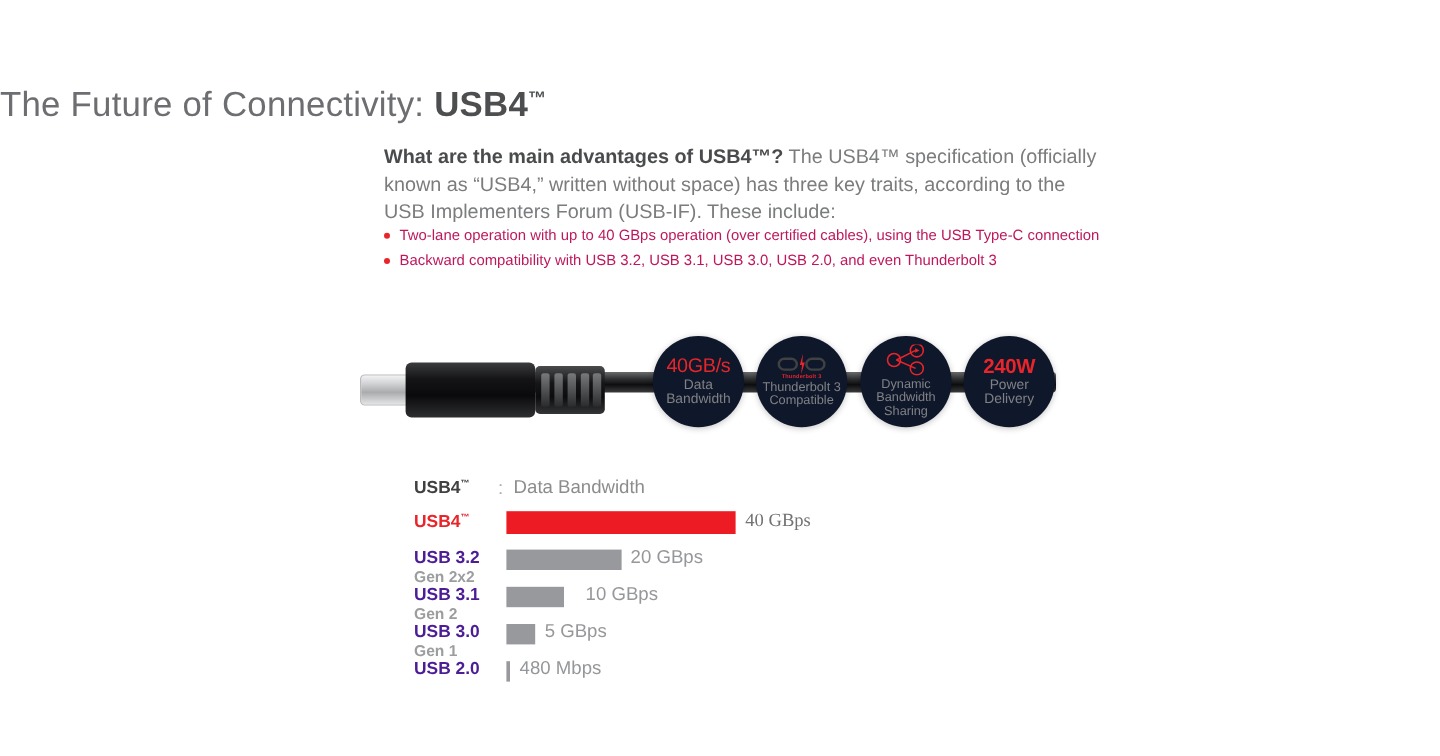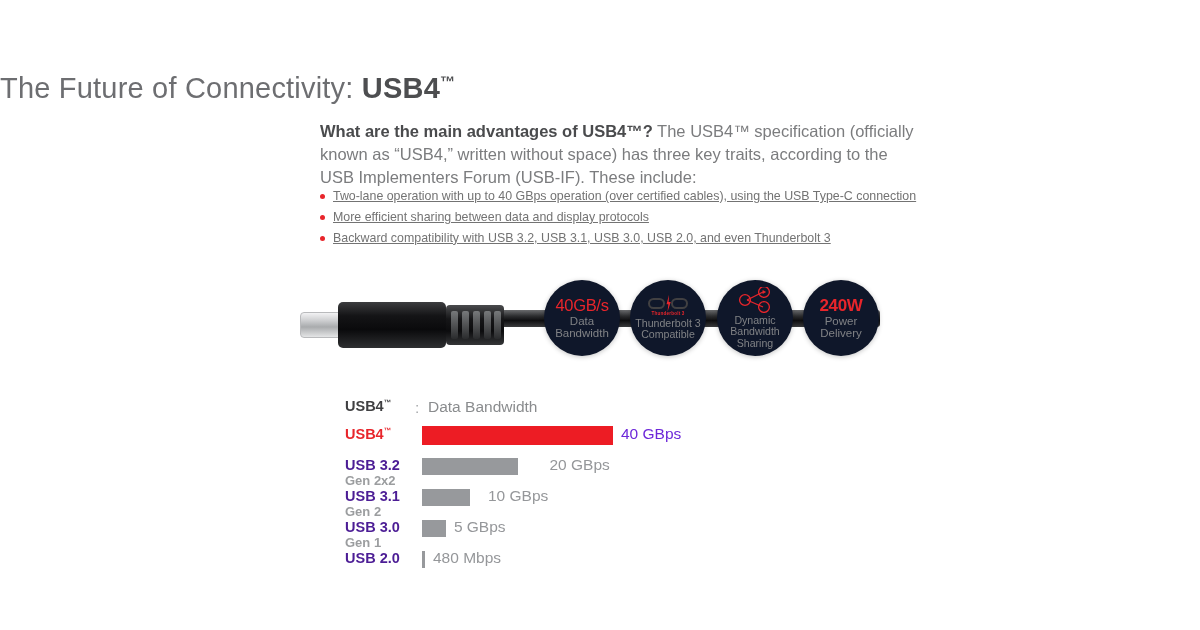--- a/index.html
+++ b/index.html
@@ -24,21 +24,21 @@
   .intro{
     position:absolute;left:320px;top:120px;width:600px;
     font-size:16.5px;line-height:1.38;color:#7b7c7e;font-weight:400;
   }
   .intro .q{font-weight:700;color:#4a4b4d;}
 
   
   .bullets{position:absolute;left:320px;top:190px;width:620px;}
   .bullet{
     position:relative;padding-left:13px;font-size:12.4px;line-height:1.0;
-    color:#737373;margin-bottom:8.5px;white-space:nowrap;text-decoration:underline;
+    color:#be185d;margin-bottom:8.5px;white-space:nowrap;
   }
   .bullet .dot{
     position:absolute;left:0;top:4px;width:5px;height:5px;border-radius:50%;
     background:#e8252b;
   }
 
   
   .band{position:absolute;left:0;top:268px;width:1200px;height:104px;}
 
   .cable-wire{
@@ -124,43 +124,39 @@
   .row .gen{
     position:absolute;left:25px;top:18px;font-size:13px;color:#9b9d9f;font-weight:700;
   }
   .row .bar{
     position:absolute;left:102px;top:3px;height:17px;background:#97999c;
   }
   .row.accent .bar{background:#ed1c24;height:19px;top:2px;}
   .row .val{
     position:absolute;top:1px;font-size:15.5px;color:#95979a;white-space:nowrap;
   }
-  .row.accent .val{color:#6d28d9;}
+  .row.accent .val{color:#737373;font-family:Liberation Serif, serif;}
 </style>
 </head>
 <body>
 
 <div class="page">
 
   <div class="title">
     <span>The Future of Connectivity: </span><span class="strong">USB4</span><span class="strong tm">™</span>
   </div>
 
   <div class="intro">
     <span class="q">What are the main advantages of USB4™?</span><span> The USB4™ specification (officially known as “USB4,” written without space) has three key traits, according to the USB Implementers Forum (USB-IF). These include:</span>
   </div>
 
   <div class="bullets">
     <div class="bullet">
       <span class="dot"></span>
       <span>Two-lane operation with up to 40 GBps operation (over certified cables), using the USB Type-C connection</span>
-    </div>
-    <div class="bullet">
-      <span class="dot"></span>
-      <span>More efficient sharing between data and display protocols</span>
     </div>
     <div class="bullet">
       <span class="dot"></span>
       <span>Backward compatibility with USB 3.2, USB 3.1, USB 3.0, USB 2.0, and even Thunderbolt 3</span>
     </div>
   </div>
 
   <div class="band">
 
     <div class="cable-wire"></div>
@@ -223,21 +219,21 @@
     <div class="row accent">
       <div class="name"><span>USB4</span><span class="tm">™</span></div>
       <div class="bar" style="width: 191px;"></div>
       <div class="val" style="left: 301px;">40 GBps</div>
     </div>
 
     <div class="row">
       <div class="name">USB 3.2</div>
       <div class="gen">Gen 2x2</div>
       <div class="bar" style="width: 95.5px;"></div>
-      <div class="val" style="left: 205.5px; margin-left: 24px;">20 GBps</div>
+      <div class="val" style="left: 205.5px;">20 GBps</div>
     </div>
 
     <div class="row">
       <div class="name">USB 3.1</div>
       <div class="gen">Gen 2</div>
       <div class="bar" style="width: 47.75px;"></div>
       <div class="val" style="left: 168px;">10 GBps</div>
     </div>
 
     <div class="row">

